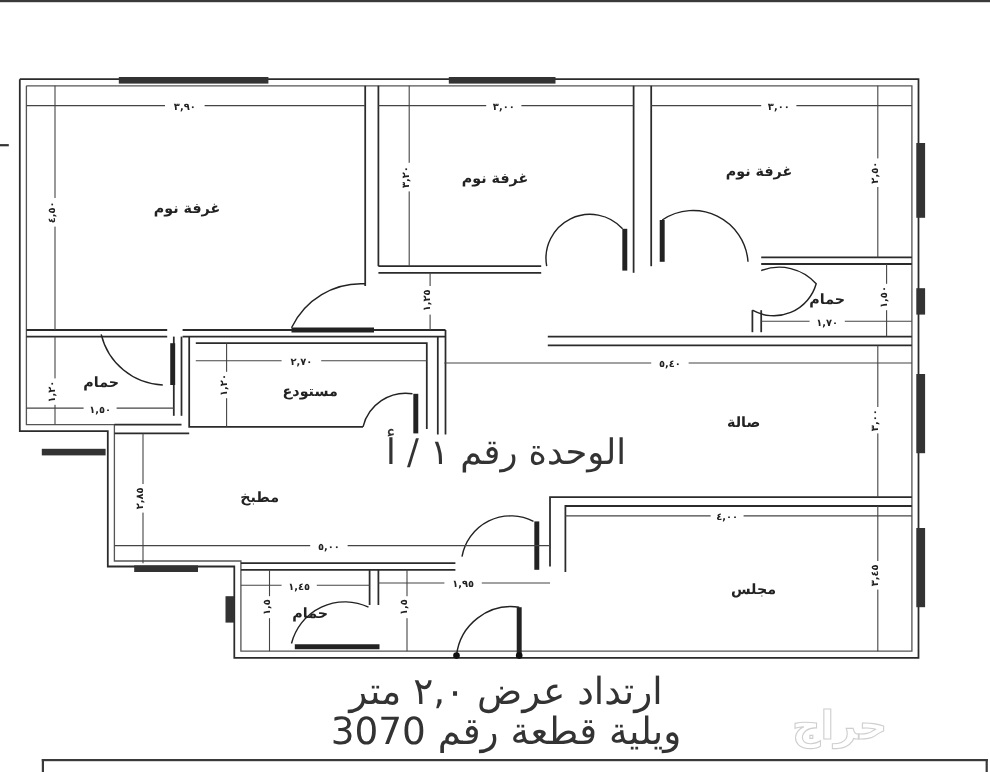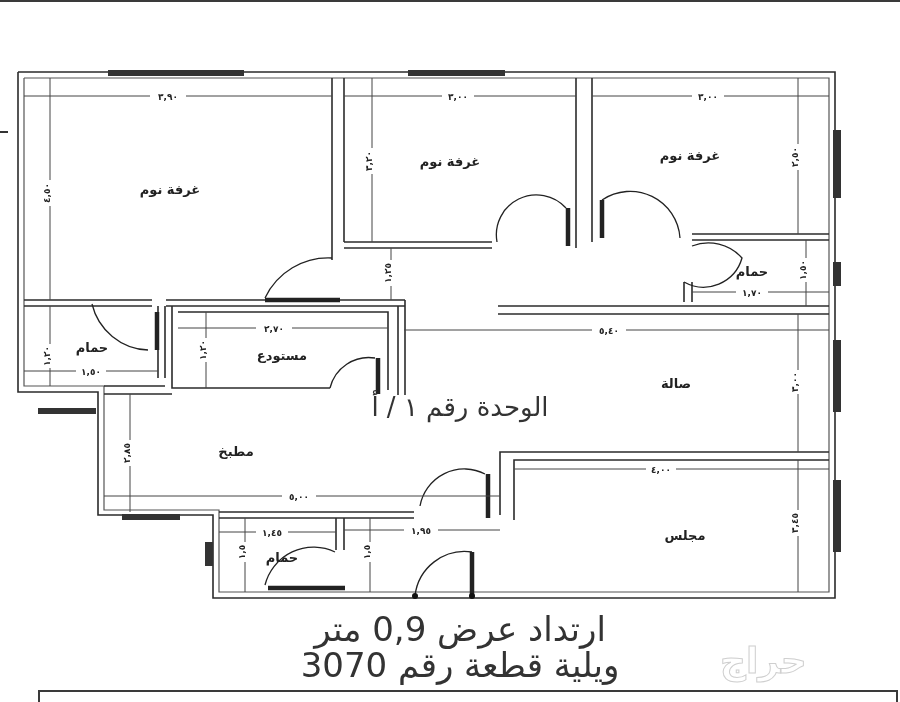--- a/index.html
+++ b/index.html
@@ -11,21 +11,21 @@
   .wall { fill: none; stroke: #2b2b2b; stroke-width: 1.6; }
   .wall2 { fill: none; stroke: #555; stroke-width: 1.2; }
   .thick { stroke: #222; stroke-width: 4.5; }
   .win { fill: #333; }
   .dim { stroke: #444; stroke-width: 1; fill: none; }
   .door { fill: none; stroke: #222; stroke-width: 1.3; }
   .jamb { fill: #111; }
   .room-label { font-family: "DejaVu Sans", sans-serif; font-size: 13px; fill: #222; font-weight: bold; }
   .dim-label { font-family: "DejaVu Sans", sans-serif; font-size: 9px; fill: #222; font-weight: bold; }
   .title { position: absolute; left: 275px; top: 392px; width: 370px; text-align: center;
-           font-family: "DejaVu Sans", sans-serif; font-size: 26px; color: #333; direction: rtl; }
+           font-family: "DejaVu Sans", sans-serif; font-size: 32px; color: #333; direction: rtl; }
   .caption { position: absolute; left: 170px; width: 580px; text-align: center;
              font-family: "DejaVu Sans", sans-serif; font-size: 34px; color: #333; direction: rtl;
              line-height: 34px; letter-spacing: 2px; }
   .cap1 { top: 612px; }
   .cap2 { top: 648px; }
   .watermark { position: absolute; left: 720px; top: 640px; font-family: "DejaVu Sans", sans-serif;
                font-size: 36px; color: rgba(255,255,255,0.85); -webkit-text-stroke: 1px #cfcfcf;
                direction: rtl; font-weight: bold; }
   .bottombox { position: absolute; left: 38px; top: 690px; width: 860px; height: 14px;
                border: 2px solid #3a3a3a; border-bottom: none; box-sizing: border-box; }
@@ -207,18 +207,18 @@
     <text class="room-label" x="282" y="360" text-anchor="middle">مستودع</text>
     <text class="room-label" x="236" y="456" text-anchor="middle">مطبخ</text>
     <text class="room-label" x="676" y="388" text-anchor="middle">صالة</text>
     <text class="room-label" x="685" y="540" text-anchor="middle">مجلس</text>
     <text class="room-label" x="282" y="562" text-anchor="middle">حمام</text>
   </g>
 </svg>
 
 <div class="title">الوحدة رقم ١ / أ</div>
 
-<div class="caption cap1">ارتداد عرض 0,9 متر</div>
+<div class="caption cap1">ارتداد عرض ٢,٠ متر</div>
 <div class="caption cap2">ويلية قطعة رقم 3070</div>
 
 <div class="watermark">حراج</div>
 
 <div class="bottombox"></div>
 
 </body></html>

